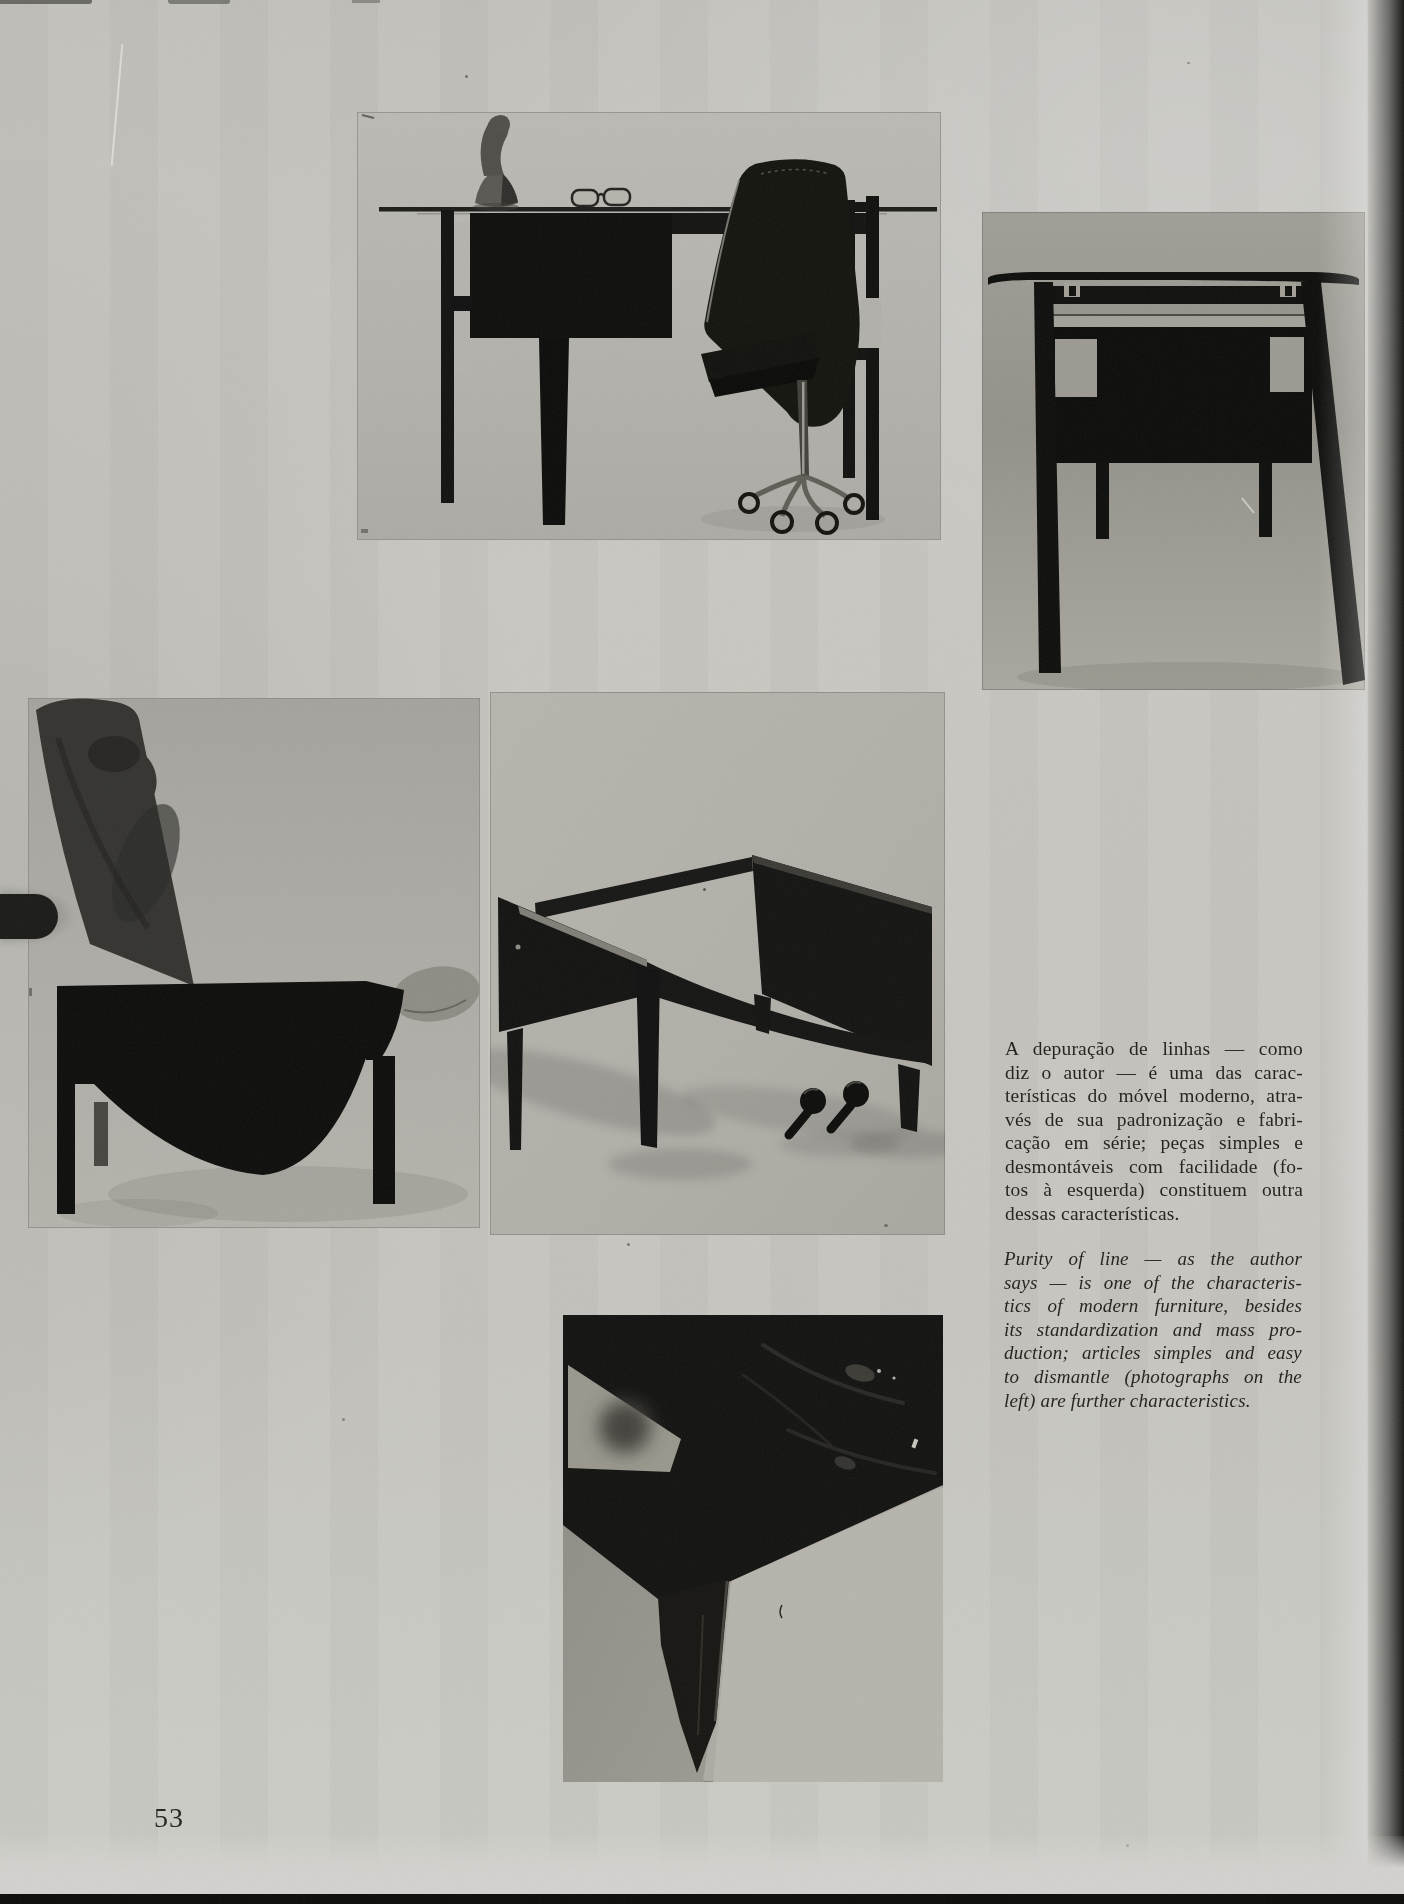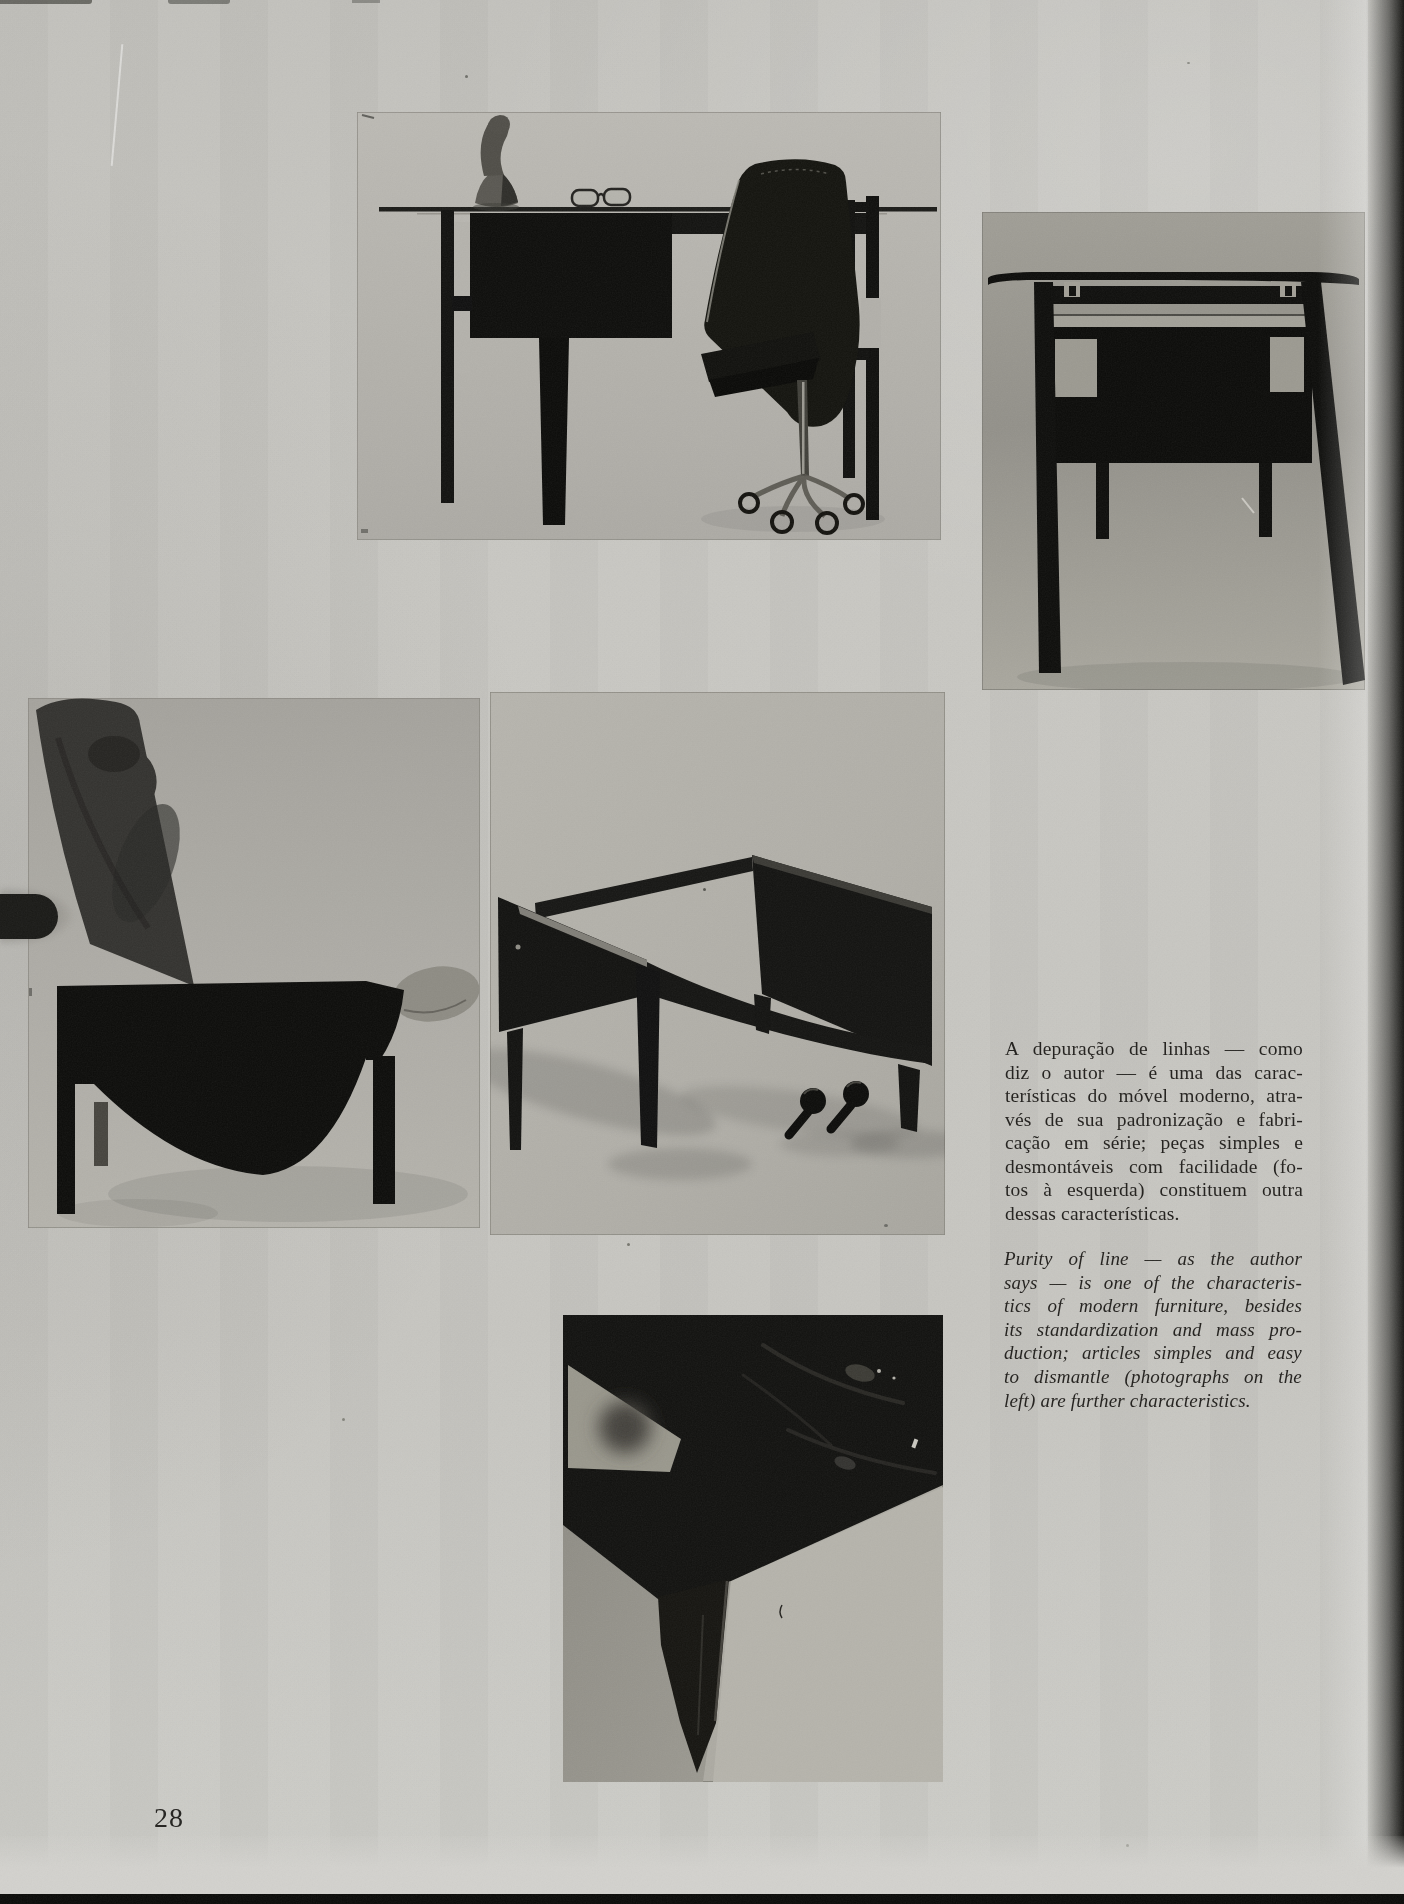--- a/index.html
+++ b/index.html
@@ -260,21 +260,21 @@
     <div class="cap-line">A depuração de linhas — como</div>
     <div class="cap-line">diz o autor — é uma das carac-</div>
     <div class="cap-line">terísticas do móvel moderno, atra-</div>
     <div class="cap-line">vés de sua padronização e fabri-</div>
     <div class="cap-line">cação em série; peças simples e</div>
     <div class="cap-line">desmontáveis com facilidade (fo-</div>
     <div class="cap-line">tos à esquerda) constituem outra</div>
     <div class="cap-line last">dessas características.</div>
   </div>
 
-  <div class="page-number">28</div>
+  <div class="page-number">53</div>
 
   <div class="arm-halo"></div>
   <div class="arm-blob"></div>
   <div class="smudge smudge-a"></div>
   <div class="smudge smudge-b"></div>
   <div class="smudge smudge-c"></div>
   <div class="scratch" style="left:116px;top:44px;height:122px;transform:rotate(5deg);"></div>
   <div class="speck" style="left:465px;top:75px;width:3px;height:3px;background:#70706a;"></div>
   <div class="speck" style="left:1187px;top:62px;width:3px;height:2px;background:#8a8a84;"></div>
   <div class="speck" style="left:703px;top:888px;width:3px;height:3px;background:#55554f;"></div>

